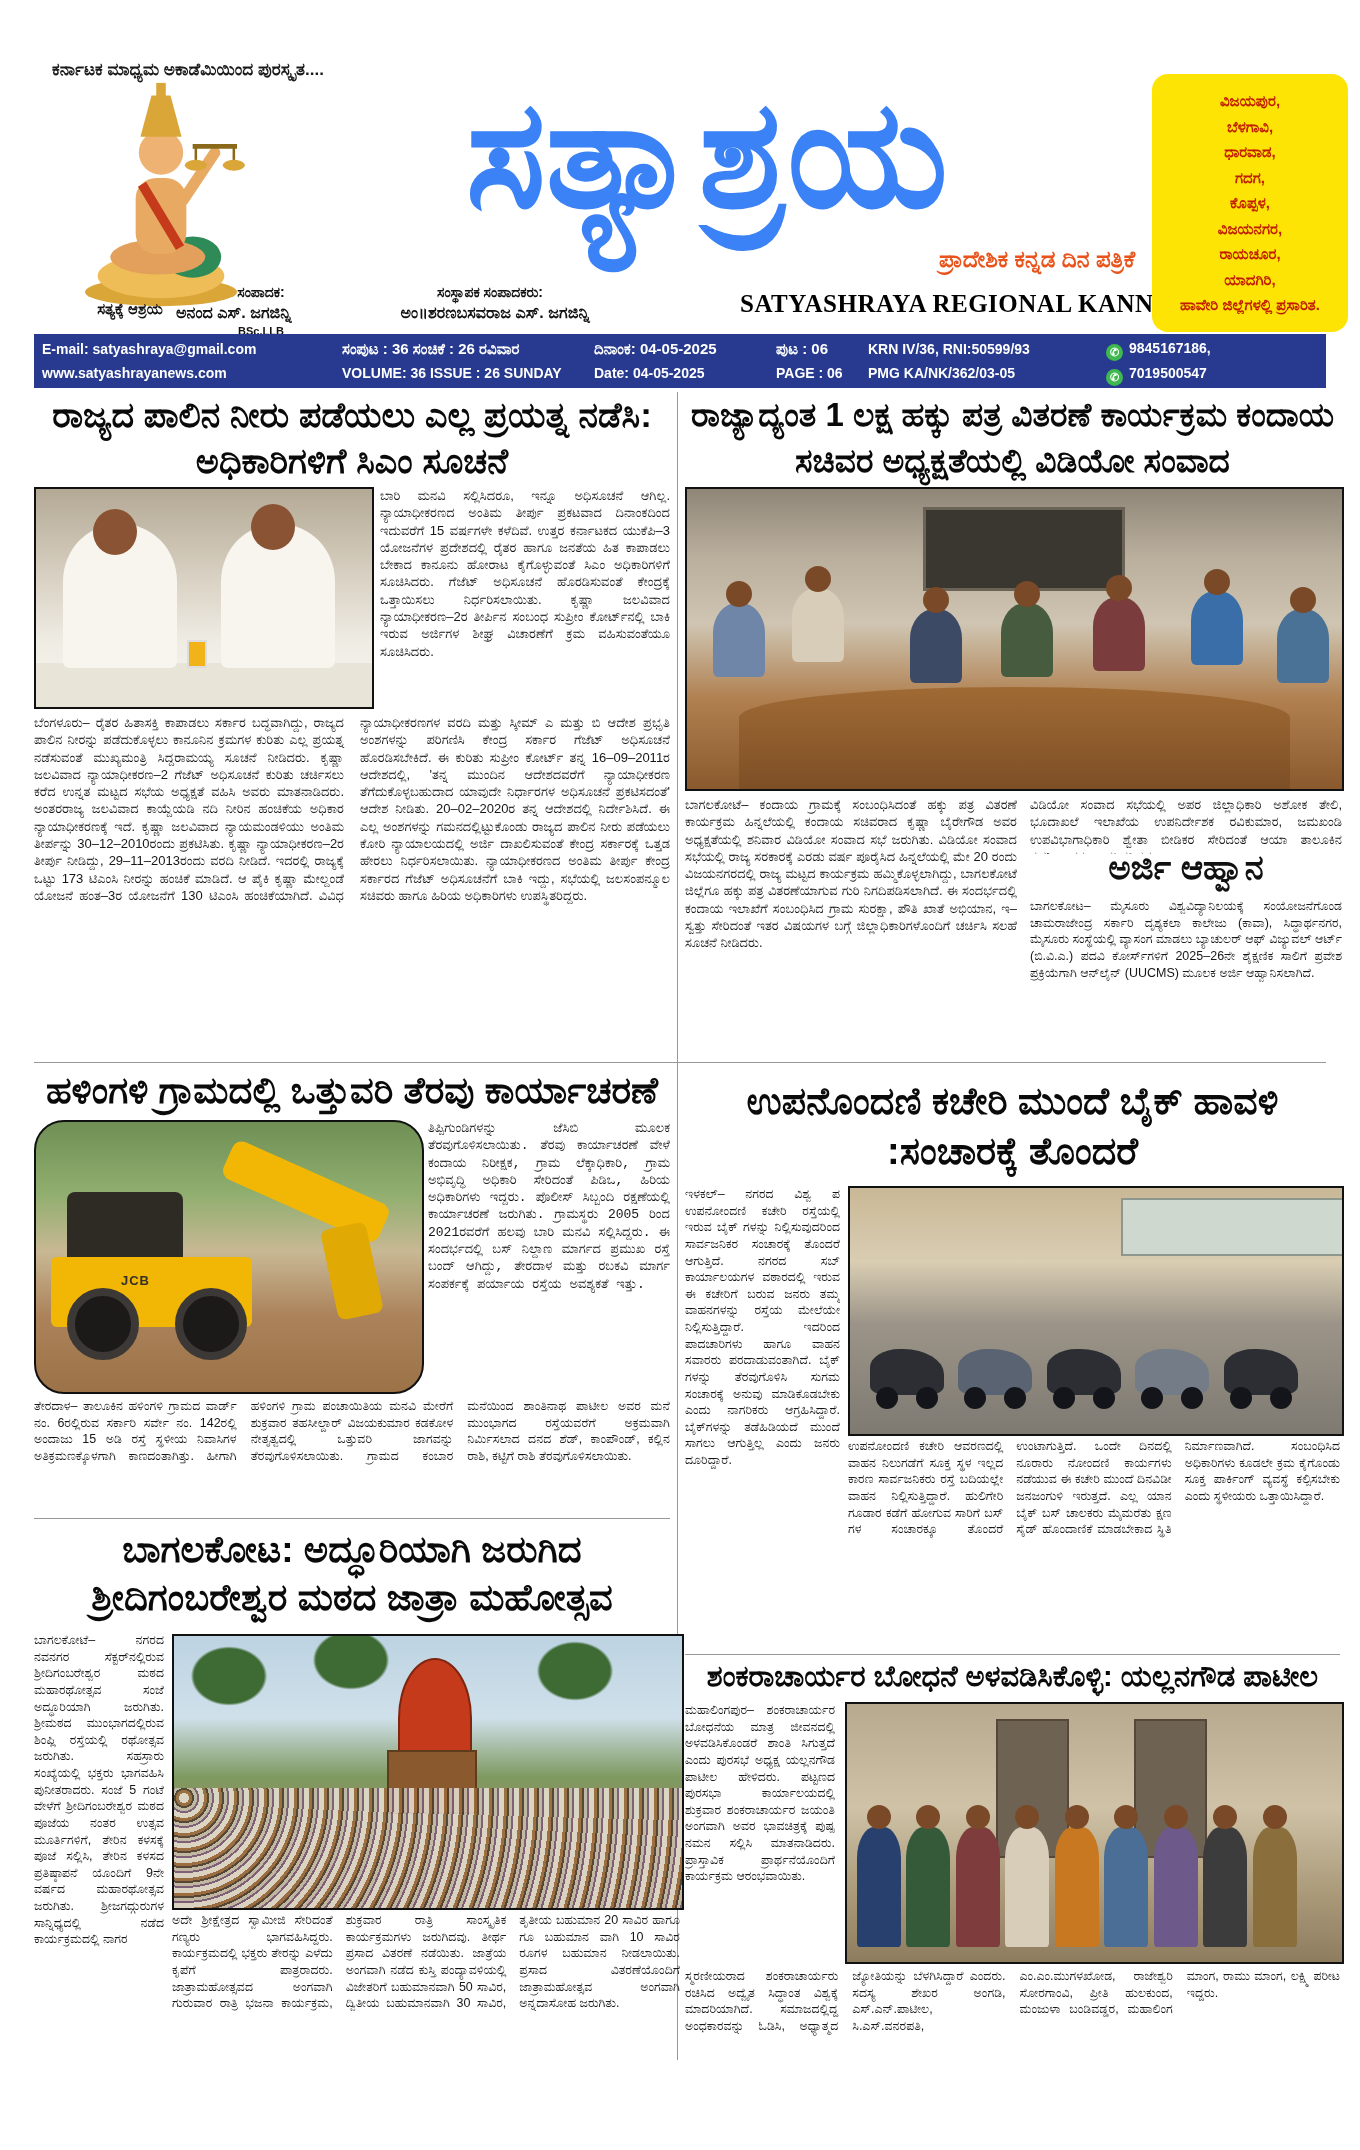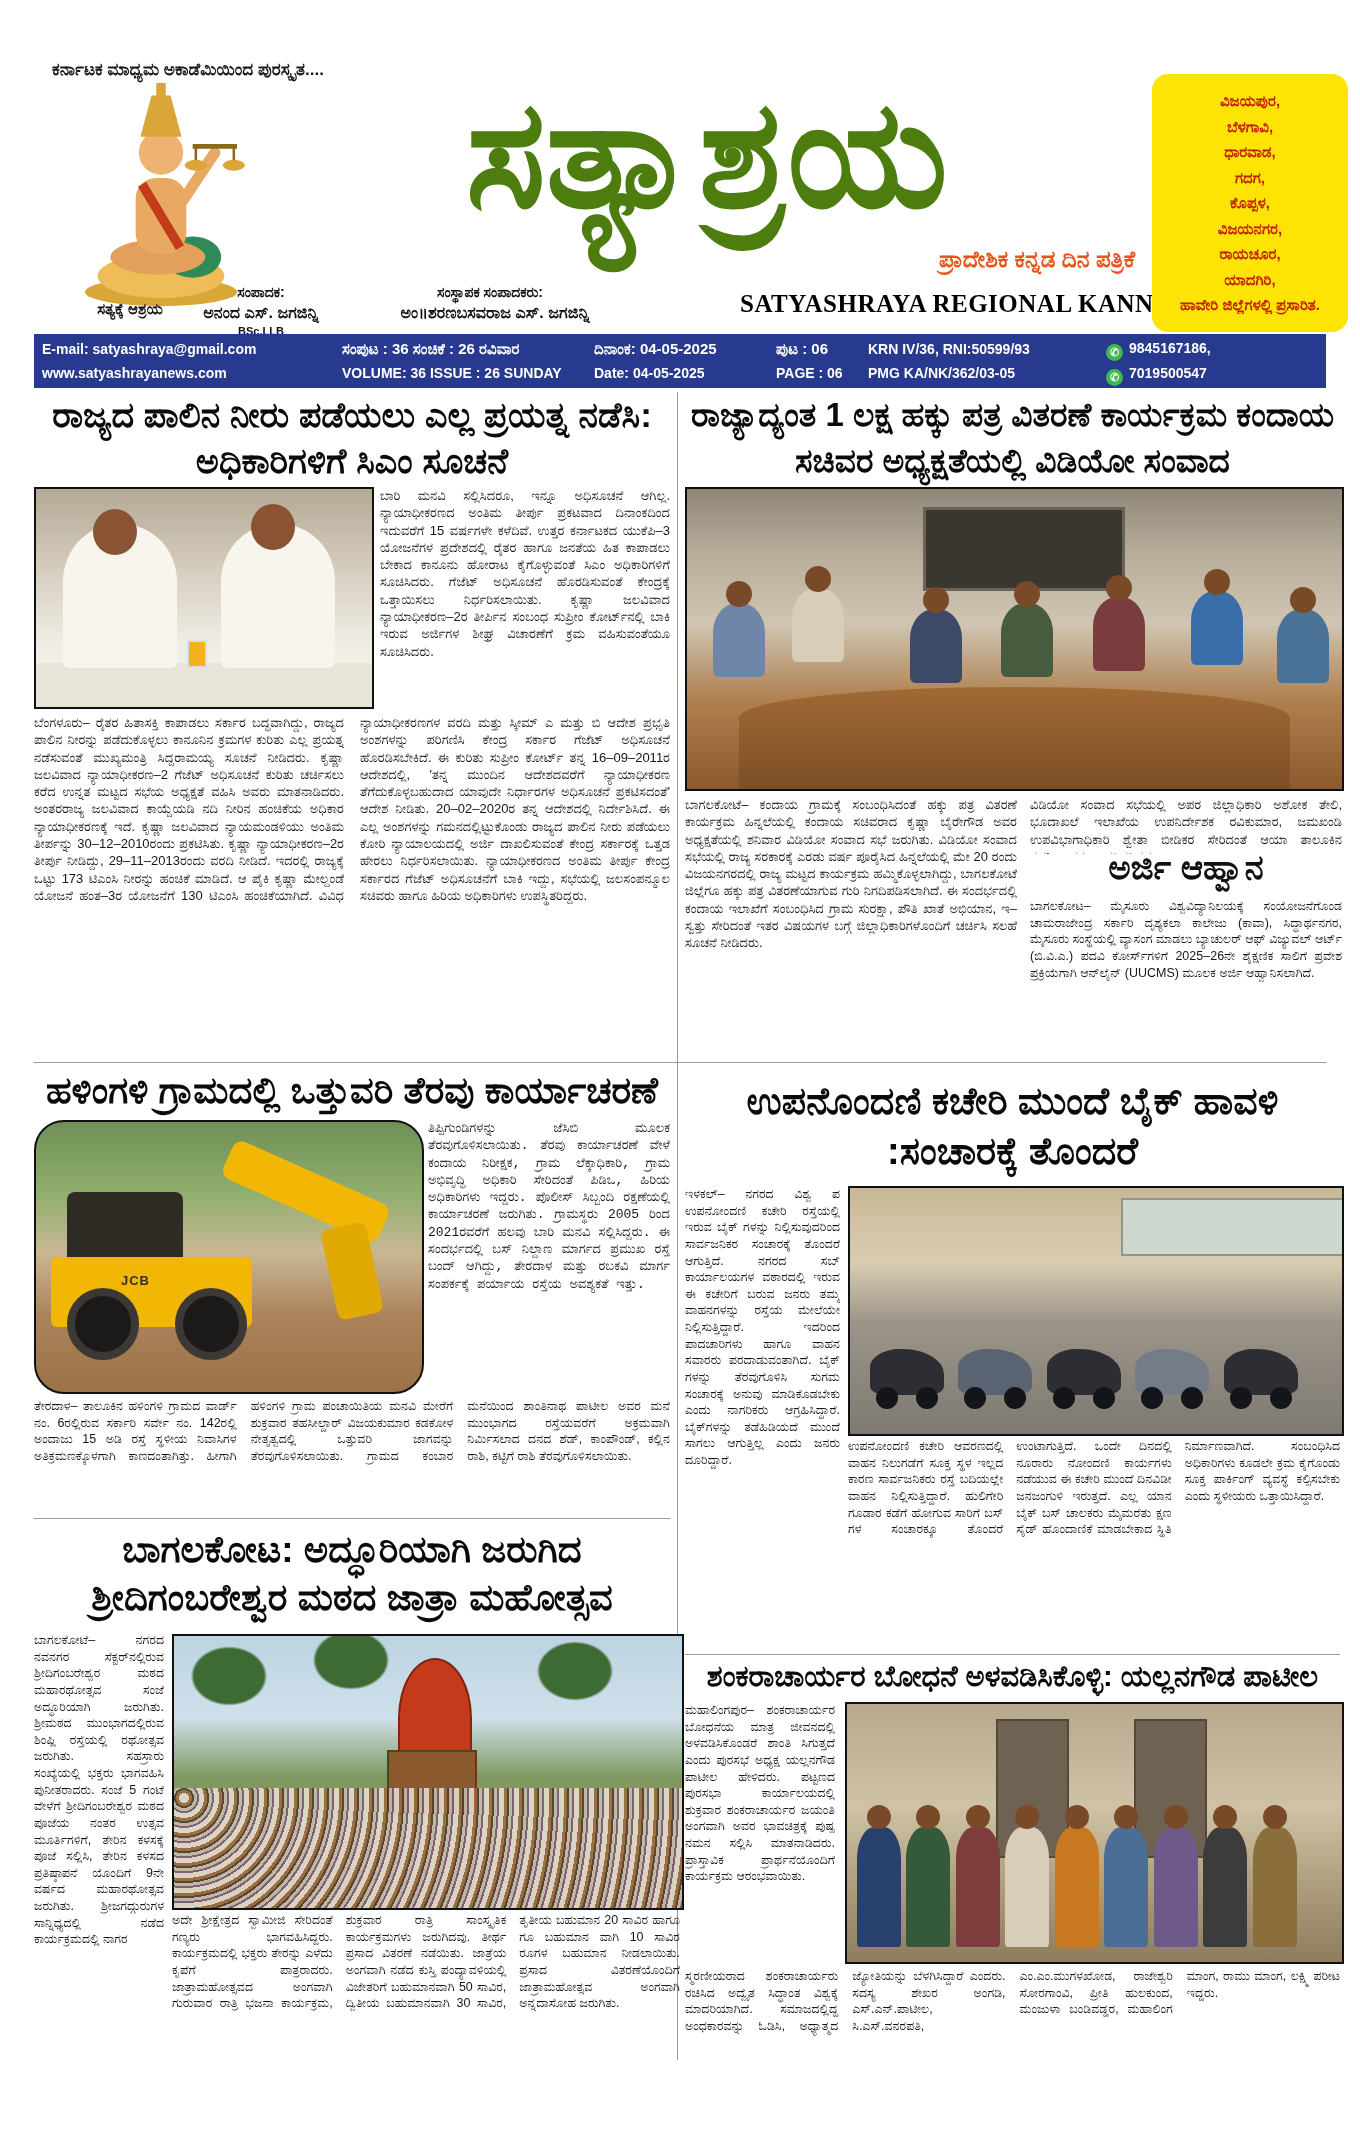--- a/index.html
+++ b/index.html
@@ -3,30 +3,30 @@
 <meta charset="utf-8">
 <style>
   html,body{margin:0;padding:0;background:#fff;}
   #page{position:relative;width:1360px;height:2150px;background:#fff;overflow:hidden;
         font-family:"Liberation Sans", sans-serif;color:#111;}
   .abs{position:absolute;}
   
   .tagline{left:52px;top:60px;width:420px;font-size:17px;font-weight:bold;color:#1a1a1a;}
   .deity{left:66px;top:70px;width:190px;height:238px;}
   .title{left:262px;top:48px;width:890px;height:218px;text-align:center;
-         font-size:150px;line-height:212px;font-weight:800;color:#4d7c0f;white-space:nowrap;}
+         font-size:150px;line-height:212px;font-weight:800;color:#3b82f6;white-space:nowrap;}
   .sub-kn{left:872px;top:246px;width:330px;text-align:center;font-size:23px;font-weight:bold;color:#e8541c;}
   .sub-en{left:740px;top:290px;width:600px;font-family:"Liberation Serif", serif;
           font-size:25px;font-weight:600;color:#000;letter-spacing:.5px;white-space:nowrap;}
   .districts{left:1152px;top:74px;width:196px;height:258px;background:#fde404;border-radius:16px;
              display:flex;flex-direction:column;justify-content:center;text-align:center;
              font-size:15px;font-weight:bold;color:#c21d00;line-height:1.7;padding:6px 4px;box-sizing:border-box;}
   .motto{left:70px;top:300px;width:120px;text-align:center;font-size:15px;font-weight:bold;}
   .ed-label{left:196px;top:284px;width:130px;text-align:center;font-size:14px;font-weight:bold;}
-  .ed-name{left:176px;top:304px;width:170px;text-align:center;font-size:16px;font-weight:bold;}
+  .ed-name{left:176px;top:304px;width:170px;font-size:16px;font-weight:bold;}
   .ed-deg{left:196px;top:325px;width:130px;text-align:center;font-size:11px;font-weight:bold;}
   .fd-label{left:340px;top:284px;width:300px;text-align:center;font-size:14px;font-weight:bold;}
   .fd-name{left:330px;top:304px;width:330px;text-align:center;font-size:16px;font-weight:bold;}
   
   .bar{left:34px;top:334px;width:1292px;height:54px;background:#273a8f;color:#fff;
        display:grid;grid-template-columns:300px 252px 182px 92px 238px 1fr;
        align-items:center;padding:2px 8px;box-sizing:border-box;}
   .bar .cell div{line-height:24px;white-space:nowrap;}
   .bar .c-kn{font-size:15px;font-weight:bold;}
   .bar .c-en{font-size:14px;font-weight:bold;}

